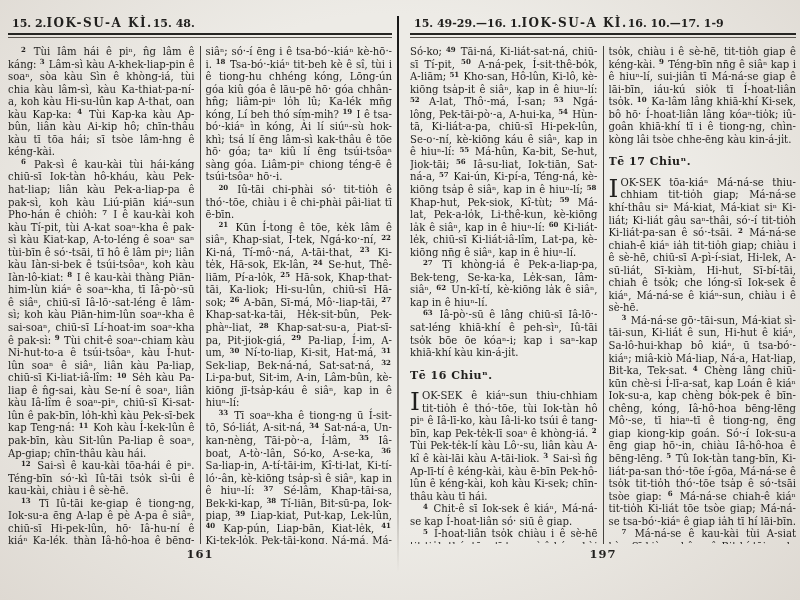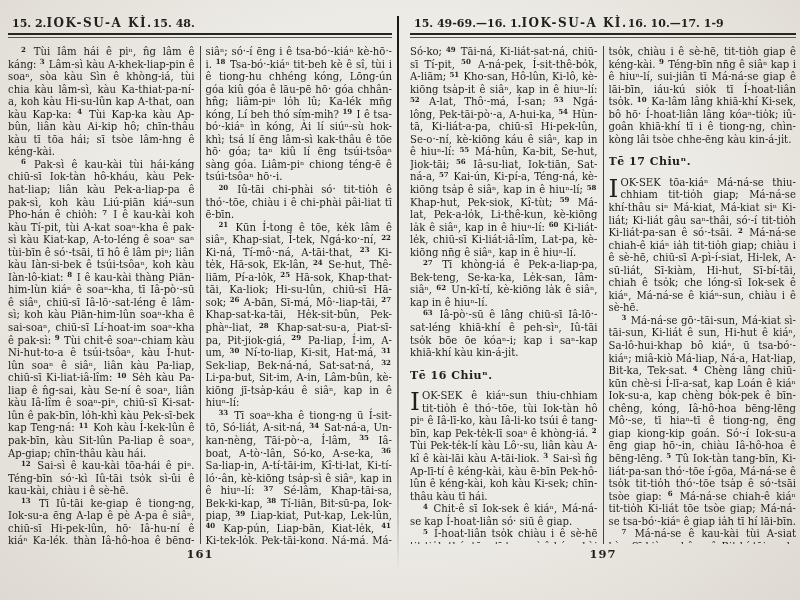--- a/index.html
+++ b/index.html
@@ -67,21 +67,21 @@
           <p><sup class="v">20</sup> Iû-tāi chi-phài só· tit-tio̍h ê thó·-tōe, chiàu i ê chi-phài pâi-liat tī ē-bīn.</p>
           <p><sup class="v">21</sup> Kūn Í-tong ê tōe, ke̍k lâm ê siâⁿ, Khap-siat, Í-tek, Ngá-ko·-ní, <sup class="v">22</sup> Ki-ná, Tí-mô·-ná, A-tāi-that, <sup class="v">23</sup> Ki-te̍k, Hā-sok, Ek-lân, <sup class="v">24</sup> Se-hut, Thê-liām, Pí-a-lo̍k, <sup class="v">25</sup> Hā-sok, Khap-that-tāi, Ka-liok; Hi-su-lûn, chiū-sī Hā-sok; <sup class="v">26</sup> A-bān, Sī-má, Mô·-liap-tāi, <sup class="v">27</sup> Khap-sat-ka-tāi, He̍k-sit-bûn, Pek-phàⁿ-liat, <sup class="v">28</sup> Khap-sat-su-a, Piat-sī-pa, Pit-jiok-giá, <sup class="v">29</sup> Pa-liap, Í-im, A-um, <sup class="v">30</sup> Ní-to-liap, Ki-sit, Hat-má, <sup class="v">31</sup> Sek-liap, Bek-ná-ná, Sat-sat-ná, <sup class="v">32</sup> Li-pa-but, Sit-im, A-in, Lâm-bûn, kè-kiōng jī-tsa̍p-káu ê siâⁿ, kap in ê hiuⁿ-lí:</p>
           <p><sup class="v">33</sup> Tī soaⁿ-kha ê tiong-ng ū Í-sit-tō, Só-liát, A-sit-ná, <sup class="v">34</sup> Sat-ná-a, Un-kan-nèng, Tāi-pò·-a, Í-lâm, <sup class="v">35</sup> Iâ-boat, A-tò·-lân, Só-ko, A-se-ka, <sup class="v">36</sup> Sa-liap-in, A-tí-tāi-im, Kî-ti-lat, Ki-tí-ló·-ân, kè-kiōng tsa̍p-sì ê siâⁿ, kap in ê hiuⁿ-lí: <sup class="v">37</sup> Sé-lâm, Khap-tāi-sa, Bek-ki-kap, <sup class="v">38</sup> Tí-liān, Bit-sū-pa, Iok-piap, <sup class="v">39</sup> Liap-kiat, Put-kap, Lek-lûn, <sup class="v">40</sup> Kap-pún, Liap-bān, Kiat-le̍k, <sup class="v">41</sup> Ki-tek-lo̍k, Pek-tāi-kong, Ná-má, Má-ki-tāi, tsóng-kiōng tsa̍p-la̍k ê siâⁿ, kap in ê hiuⁿ-lí:  Li̍p-ná, Í-thiap, A-san,  Ek-hut-tāi, A-sit-ná, Ní-sek,  Ki-íp, A-kek-sek, Má-lí-sa, kè-kiōng káu ê siâⁿ, kap in ê hiuⁿ-lí:  Í-kek-lûn kap siâⁿ-ip hiuⁿ-siā:  Tùi Í-kek-lûn kàu hái, kūn-óa A-sit-tùt, kap i ê hiuⁿ-lí.  A-sit-tùt kap i ê siâⁿ-ip hiuⁿ-siā, Ka-sat kap i ê hiuⁿ-lí, kàu Ai-kip hô, liân kàu tōa hái.</p>
         </div>
     </div>
     <div class="pageno">161</div>
   </section>
 
   <section class="page page-right">
     <div class="pghead">
-      <span>15. 49-69.—16. 1.</span>
+      <span>15. 49-29.—16. 1.</span>
       <span class="title">IOK-SU-A KÌ.</span>
       <span>16. 10.—17. 1-9</span>
     </div>
     <div class="rule"></div>
     <div class="cols">
       <div class="col">
           <p class="noindent">Só-ko; <sup class="v">49</sup> Tāi-ná, Ki-liát-sat-ná, chiū-sī Tí-pit, <sup class="v">50</sup> A-ná-pek, Í-sit-thê-bo̍k, A-liām; <sup class="v">51</sup> Kho-san, Hô-lûn, Ki-lô, kè-kiōng tsa̍p-it ê siâⁿ, kap in ê hiuⁿ-lí: <sup class="v">52</sup> A-lat, Thô·-má, Í-san; <sup class="v">53</sup> Ngá-lông, Pek-tāi-pò·-a, A-hui-ka, <sup class="v">54</sup> Hùn-tā, Ki-liát-a-pa, chiū-sī Hi-pek-lûn, Se-o·-ní, kè-kiōng káu ê siâⁿ, kap in ê hiuⁿ-lí: <sup class="v">55</sup> Má-hûn, Ka-bit, Se-hut, Jiok-tāi; <sup class="v">56</sup> Iâ-su-liat, Iok-tiān, Sat-ná-a, <sup class="v">57</sup> Kai-ún, Ki-pí-a, Téng-ná, kè-kiōng tsa̍p ê siâⁿ, kap in ê hiuⁿ-lí; <sup class="v">58</sup> Khap-hut, Pek-siok, Kî-tùt; <sup class="v">59</sup> Má-lat, Pek-a-lo̍k, Li-thê-kun, kè-kiōng la̍k ê siâⁿ, kap in ê hiuⁿ-lí: <sup class="v">60</sup> Ki-liát-le̍k, chiū-sī Ki-liát-iâ-lîm, Lat-pa, kè-kiōng nn̄g ê siâⁿ, kap in ê hiuⁿ-lí.</p>
           <p><sup class="v">27</sup> Tī khòng-iá ê Pek-a-liap-pa, Bek-teng, Se-ka-ka, Le̍k-san, Iâm-siâⁿ, <sup class="v">62</sup> Un-kî-tí, kè-kiōng la̍k ê siâⁿ, kap in ê hiuⁿ-lí.</p>
           <p><sup class="v">63</sup> Iâ-pò·-sū ê lâng chiū-sī Iâ-lō·-sat-léng khiā-khí ê peh-sìⁿ, Iû-tāi tso̍k bōe ōe kóaⁿ-i; kap i saⁿ-kap khiā-khí kàu kin-á-ji̍t.</p>
           <p class="heading">Tē 16 Chiuⁿ.</p>

